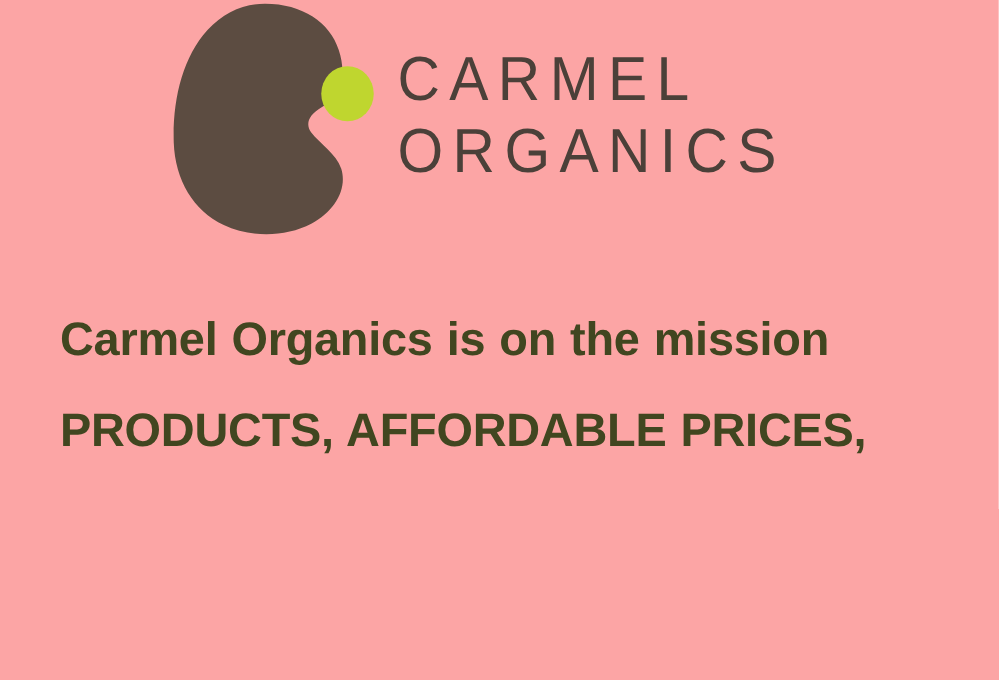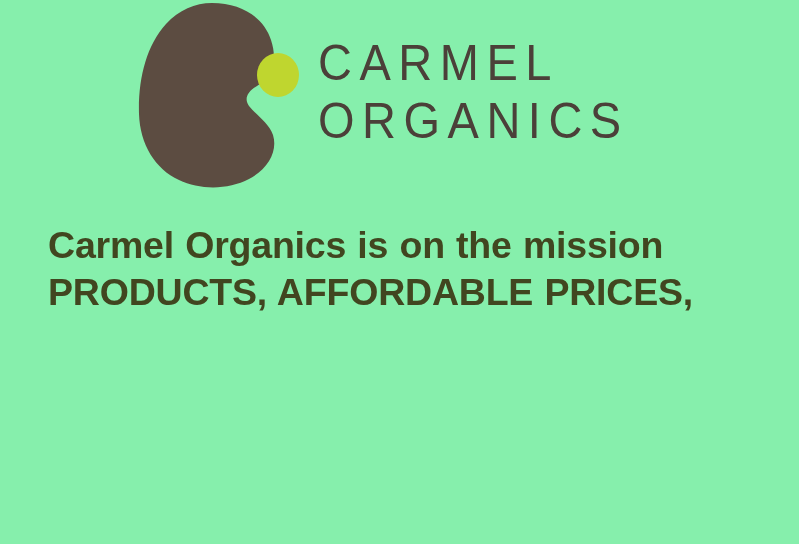--- a/index.html
+++ b/index.html
@@ -10,21 +10,21 @@
     width: 799px;
     height: 544px;
     background: #ffffff;
     font-family: "Liberation Sans", sans-serif;
     overflow: hidden;
   }
   #page {
     position: relative;
     width: 799px;
     height: 544px;
-    background: #86efac;
+    background: #fca5a5;
   }
 
   
   #logo-block {
     position: absolute;
     left: 0;
     top: 0;
     width: 799px;
     height: 200px;
   }
@@ -74,20 +74,21 @@
     font-family: "Liberation Sans", sans-serif;
     font-weight: bold;
     font-size: 37.5px;
     line-height: 47px;
     letter-spacing: -0.2px;
     word-spacing: 1px;
   }
   #mission-text .ln {
     display: block;
     white-space: nowrap;
+    margin-top: 26px;
   }
 </style>
 </head>
 <body>
 
 <div id="page">
 
   <div id="logo-block">
 
     <div id="logo-mark">

